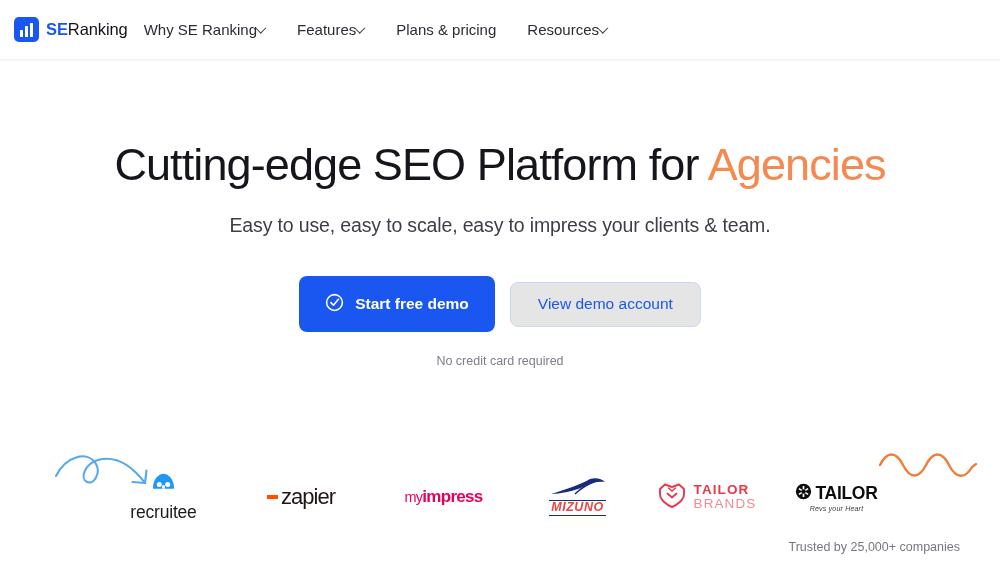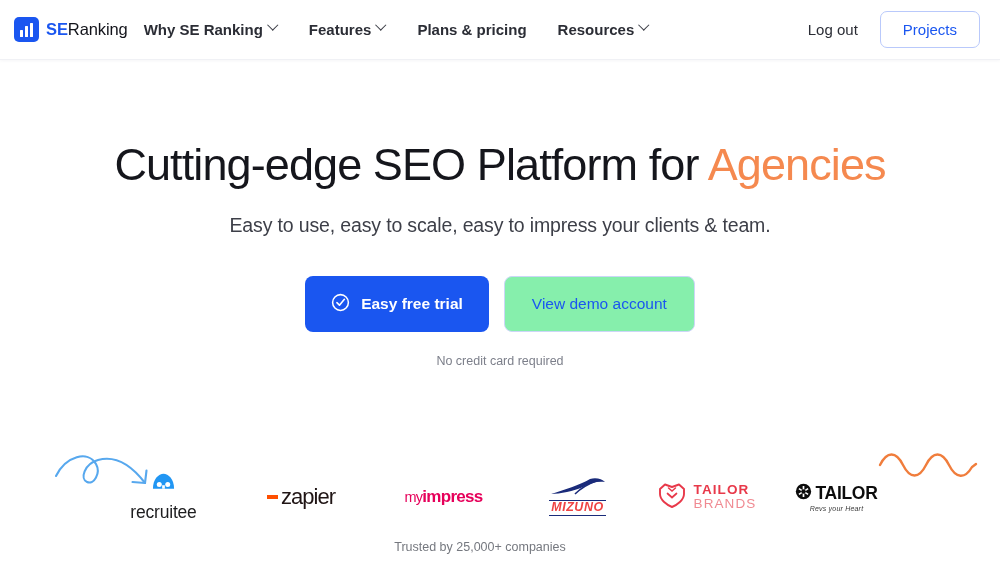--- a/index.html
+++ b/index.html
@@ -45,23 +45,23 @@
   .brand-mark i { display: block; width: 3.2px; background: #fff; border-radius: 0.5px; }
   .brand-mark i:nth-child(1) { height: 7px; }
   .brand-mark i:nth-child(2) { height: 11px; }
   .brand-mark i:nth-child(3) { height: 14px; }
   .brand-text { font-size: 16.5px; letter-spacing: -0.1px; color: #12131a; white-space: nowrap; }
   .brand-text b { color: #1a56f0; font-weight: 700; }
   .brand-text span { font-weight: 500; color: #12131a; }
 
   .nav-links { display: flex; align-items: center; gap: 31px; }
   .nav-link {
-    display: flex; align-items: flex-start; gap: 6px;
+    display: flex; align-items: center; 
     font-size: 15px; color: #2b2d35; white-space: nowrap;
-    cursor: pointer; line-height: 1; font-weight: bold;
+    cursor: pointer; line-height: 1;
   }
   .chev {
     width: 9px; height: 9px; position: relative; top: -1px;
     display: inline-block;
   }
   .chev::before {
     content: ""; position: absolute; left: 0; top: 0;
     width: 6.5px; height: 6.5px;
     border-right: 1.4px solid #3a3c45; border-bottom: 1.4px solid #3a3c45;
     transform: rotate(45deg);
@@ -97,24 +97,24 @@
   .btn-primary {
     display: flex; align-items: center; gap: 11px;
     background: #1a56f0; color: #fff;
     font-size: 15.5px; font-weight: 600;
     border: none; border-radius: 8px;
     padding: 0 26px; height: 56px; cursor: pointer;
     font-family: inherit;
   }
   .btn-secondary {
     display: flex; align-items: center; justify-content: center;
-    background: #86efac; color: #1a56f0;
+    background: #e5e5e5; color: #1a56f0;
     font-size: 15.5px; font-weight: 500;
     border: 1px solid #ccd6f7; border-radius: 8px;
-    padding: 0 27px; height: 56px; cursor: pointer;
+    padding: 0 27px; height: 45px; cursor: pointer;
     font-family: inherit;
   }
   .note { margin-top: 22px; font-size: 12.5px; color: #7c7f8a; }
 
   
   .deco-arrow { position: absolute; left: 52px; top: 302px; }
   .deco-wave  { position: absolute; left: 876px; top: 308px; }
 
   
   .logos {
@@ -159,21 +159,21 @@
   .lg-yamaha { display: flex; flex-direction: column; align-items: center; }
   .lg-yamaha .top { display: flex; align-items: center; gap: 3px; }
   .lg-yamaha .word { font-size: 17.5px; font-weight: 800; color: #0c0c0c; letter-spacing: -0.3px; }
   .lg-yamaha .tag {
     font-size: 7px; font-style: italic; color: #3a3a3a;
     letter-spacing: 0.2px; margin-top: 1px;
   }
 
   .trusted {
     position: absolute; left: 0; top: 540px; width: 960px;
-    text-align: center; font-size: 12.5px; color: #75787f;
+    text-align: right; font-size: 12.5px; color: #75787f;
   }
 </style>
 </head>
 <body>
 
 <div class="page">
 
   <div class="top-artifact"></div>
   <div class="top-artifact-2"></div>
 
@@ -199,41 +199,37 @@
       </div>
       <div class="nav-link">
         <span>Plans &amp; pricing</span>
       </div>
       <div class="nav-link">
         <span>Resources</span>
         <span class="chev"></span>
       </div>
     </div>
 
-    <div class="nav-right">
-      <div class="logout">Log out</div>
-      <button class="projects-btn">Projects</button>
-    </div>
   </div>
 
   <div class="hero">
 
     <h1 class="headline"><span>Cutting-edge SEO Platform for </span><span class="accent">Agencies</span></h1>
 
     <div class="subhead">Easy to use, easy to scale, easy to impress your clients &amp; team.</div>
 
     <div class="cta-row">
       <button class="btn-primary">
         <span>
           <svg width="19" height="19" viewBox="0 0 20 20" fill="none">
             <circle cx="10" cy="10" r="8.3" stroke="#ffffff" stroke-width="1.6"></circle>
             <path d="M6.2 10.2 L8.9 12.8 L14.1 6.6" stroke="#ffffff" stroke-width="1.7" stroke-linecap="round" stroke-linejoin="round"></path>
           </svg>
         </span>
-        <span>Easy free trial</span>
+        <span>Start free demo</span>
       </button>
 
       <button class="btn-secondary">
         <span>View demo account</span>
       </button>
     </div>
 
     <div class="note">No credit card required</div>
 
     <div class="deco-arrow">

